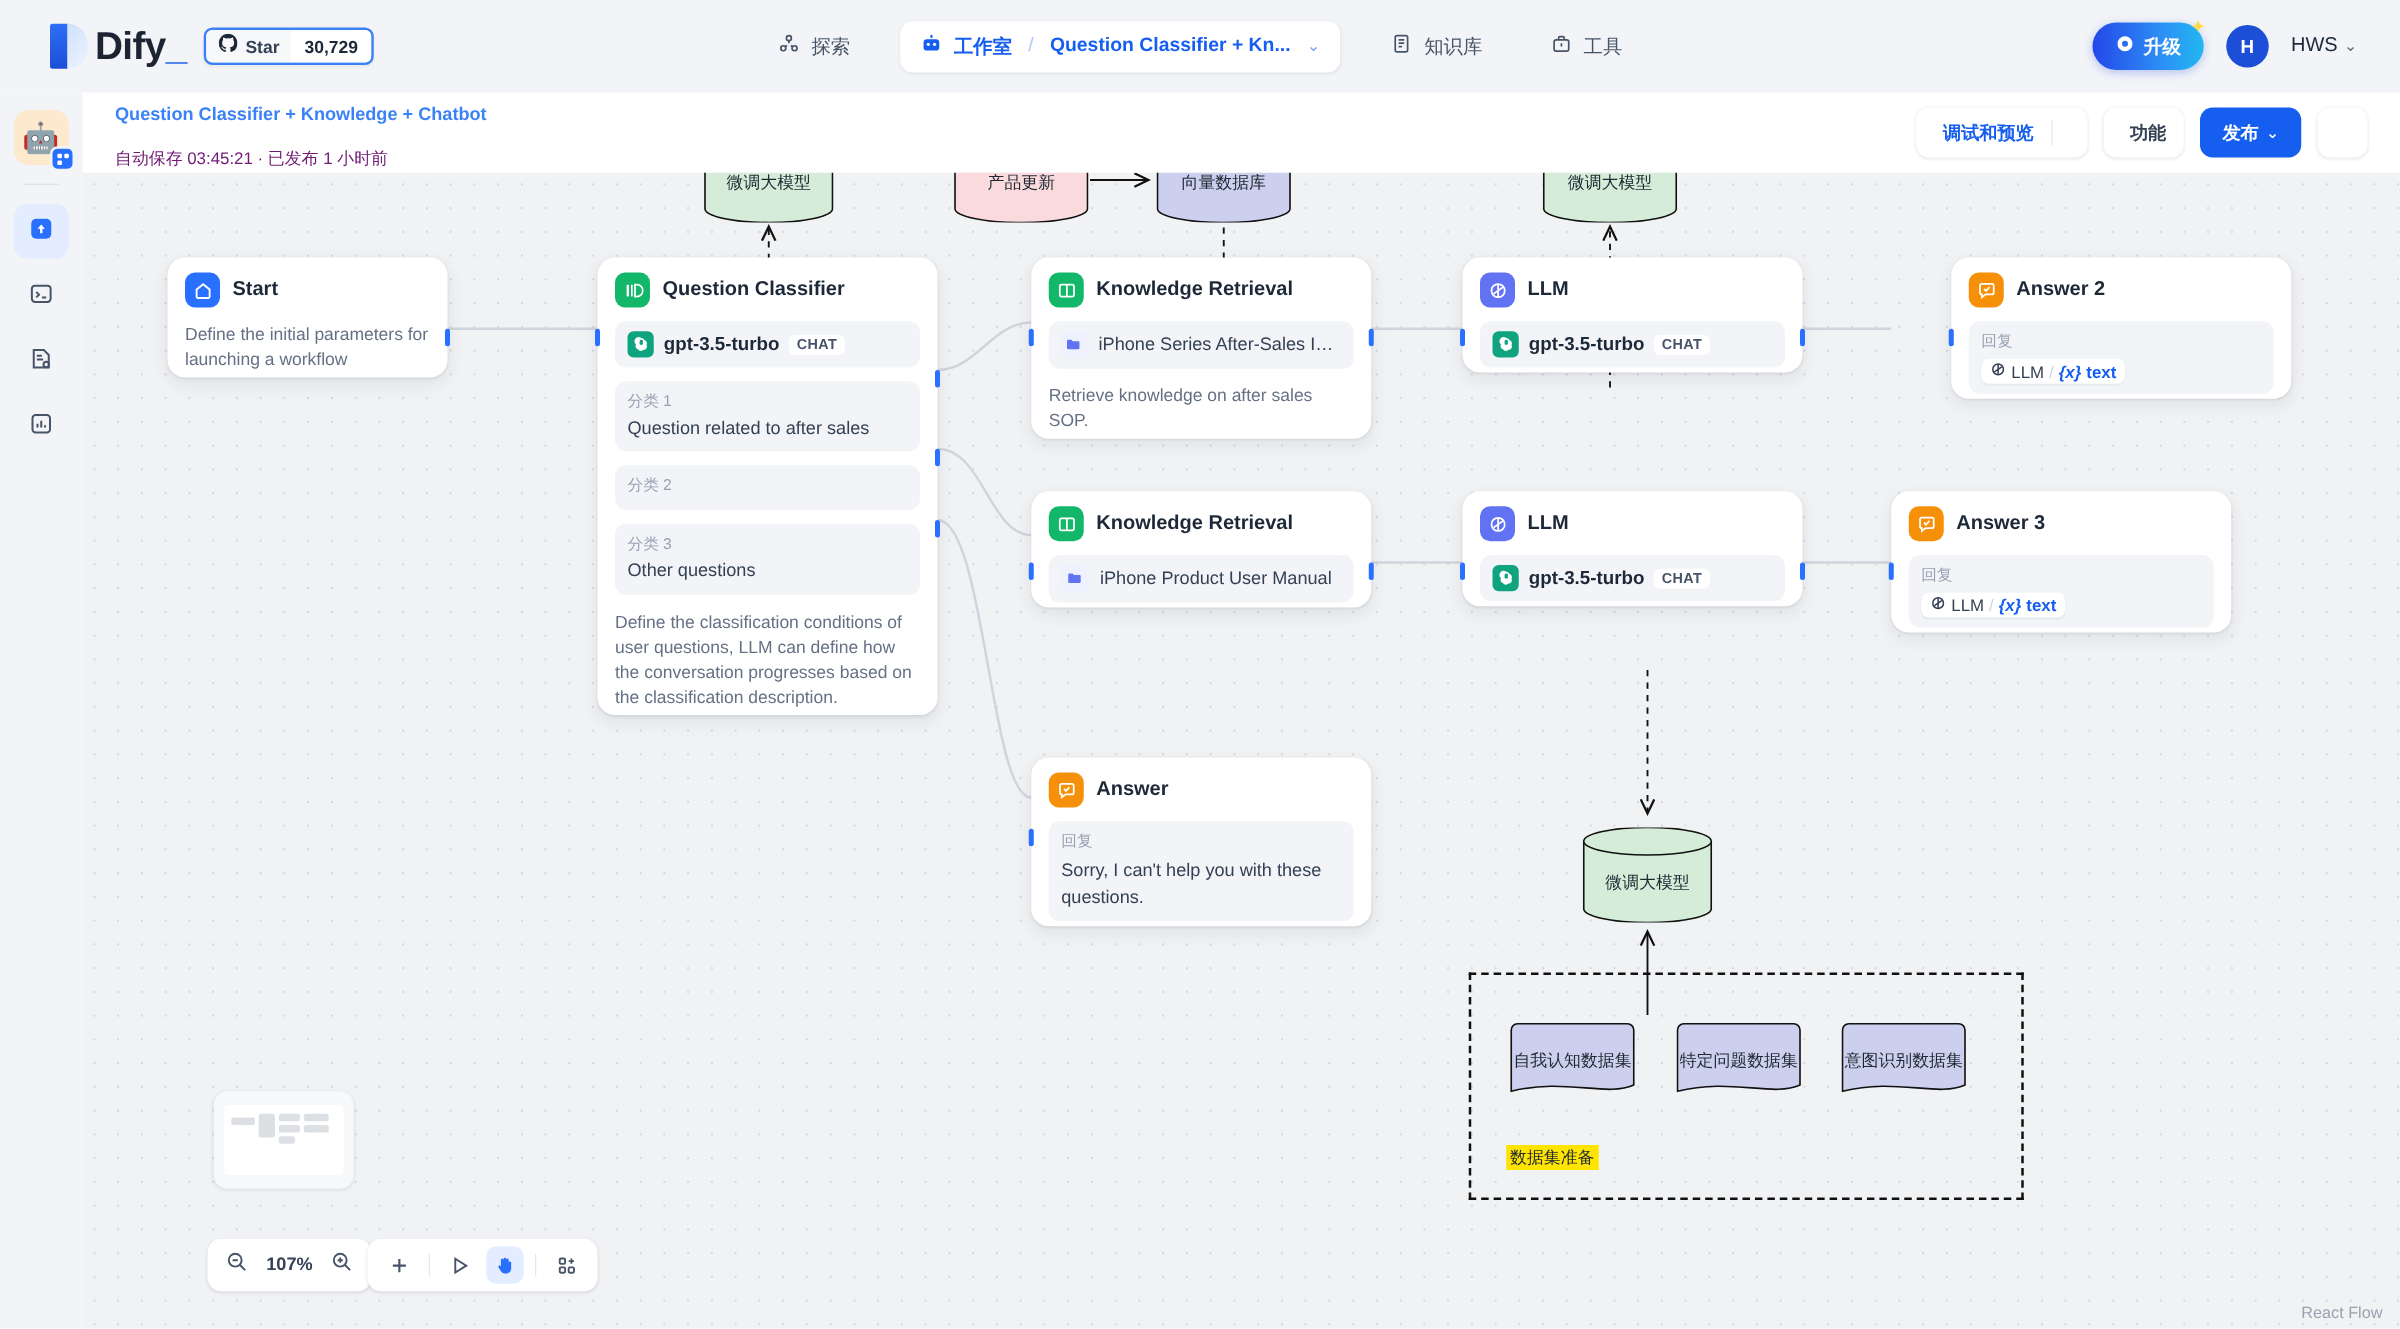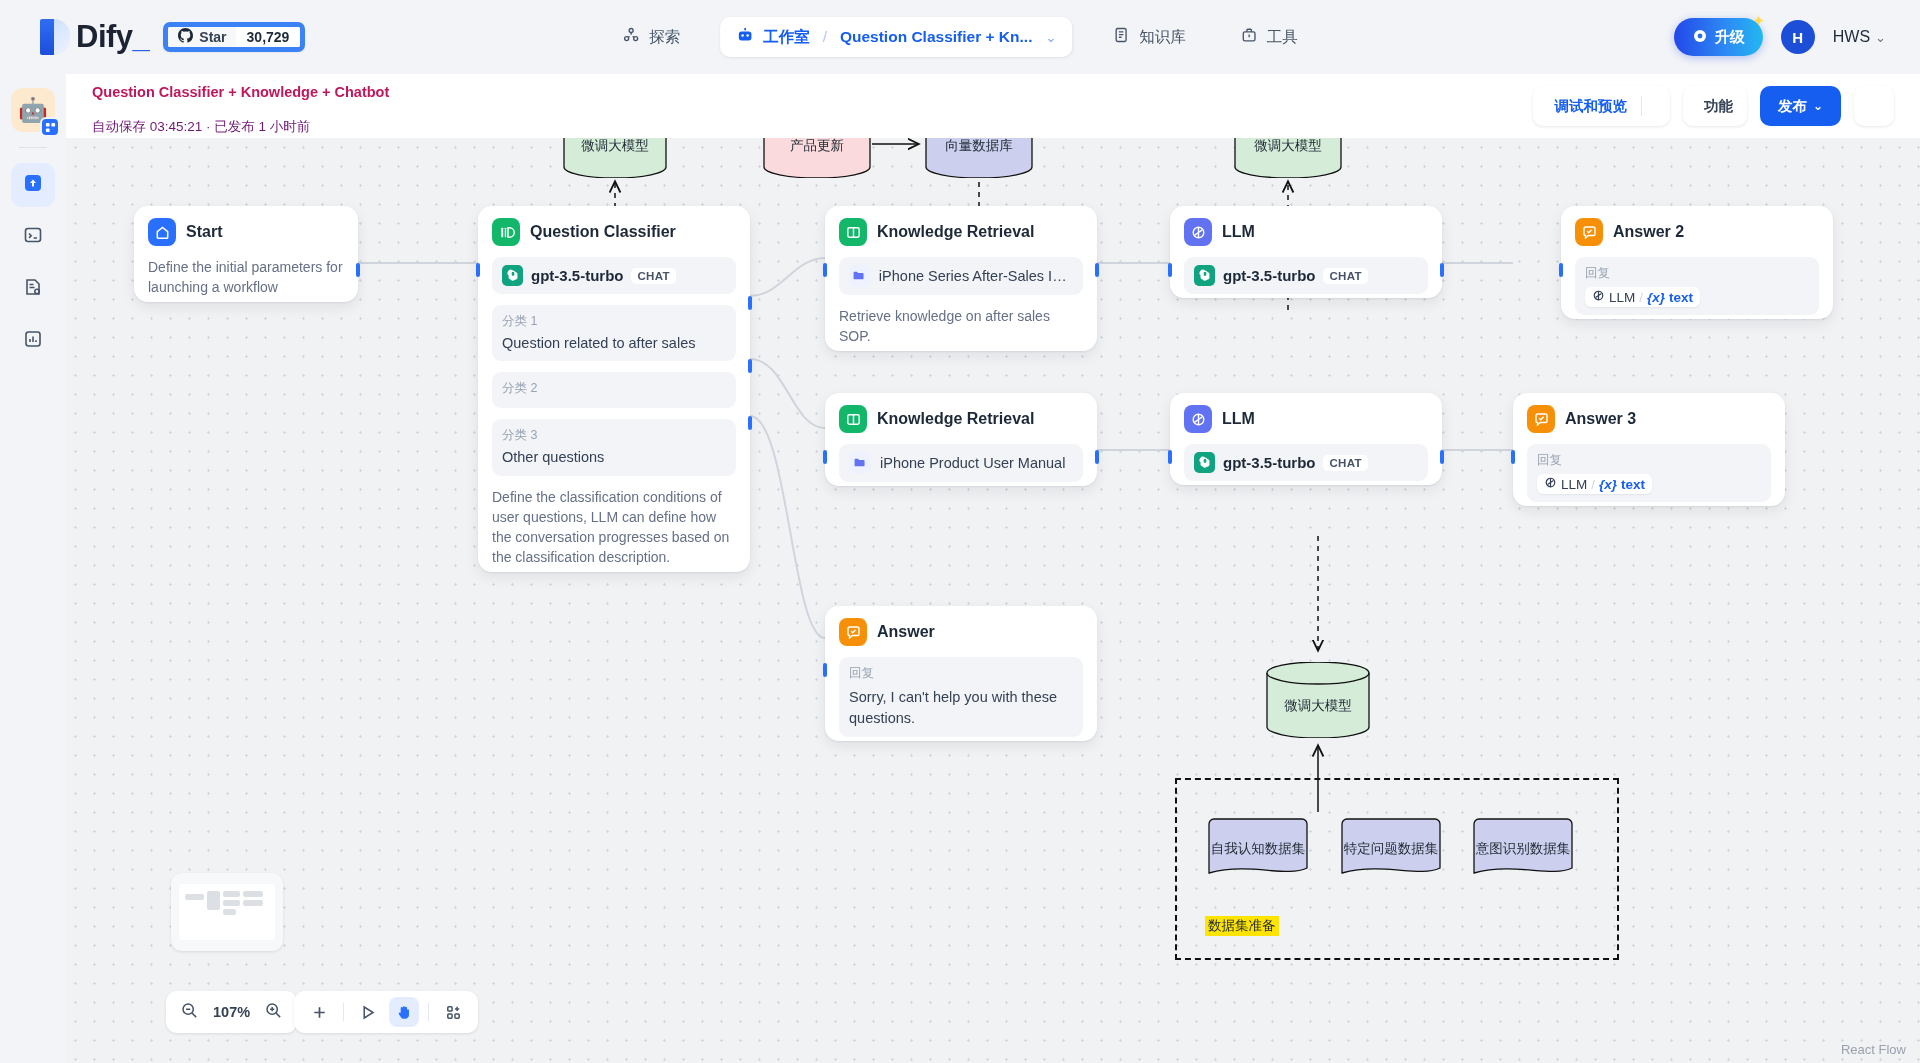--- a/index.html
+++ b/index.html
@@ -22,21 +22,21 @@
   .dify-logo { display:flex; align-items:center; gap:6px; }
   .dify-mark { width: 30px; height: 36px; position: relative; }
   .dify-mark .half { position:absolute; left:0; top:0; width:14px; height:36px;
      background: linear-gradient(180deg,#2f6ef5,#1c4ed8); border-radius:2px 0 0 2px;}
   .dify-mark .arc { position:absolute; left:14px; top:0; width:16px; height:36px;
      background: linear-gradient(135deg,#cfe0fd,#eef4ff); border-radius: 0 18px 18px 0;}
   .dify-word { font-size: 31px; font-weight: 700; color:#1c2434; letter-spacing:-0.5px; position:relative;}
   .dify-word .us { color:#2563eb; }
   .star-pill {
     display:flex; align-items:center; height:30px; border-radius:7px;
-    background:#ffffff; border:5px solid #3b82f6; overflow:hidden;
+    background:#ffffff; border:2px solid #3b82f6; overflow:hidden;
     box-shadow:0 1px 2px rgba(16,24,40,.05);
   }
   .star-left { display:flex; align-items:center; gap:6px; padding:0 9px 0 10px; background:#f7f8fa; height:100%;}
   .star-left .lbl { font-size:14px; font-weight:600; color:#344054;}
   .star-count { padding:0 11px; font-size:14px; font-weight:600; color:#1d2939; background:#fff; height:100%; display:flex;align-items:center;}
 
   .nav-center { position:absolute; left:50%; transform:translateX(-50%); display:flex; align-items:center; gap:26px; }
   .nav-item { display:flex; align-items:center; gap:9px; padding:8px 14px; border-radius:10px; font-size:15.5px; color:#475467; font-weight:500; cursor:pointer;}
   .nav-item.active { background:#ffffff; box-shadow:0 1px 3px rgba(16,24,40,.08); color:#155eef; padding:9px 16px;}
   .nav-item.active .sep { color:#b3c6f5; margin:0 4px; font-weight:400;}
@@ -61,21 +61,21 @@
   .rail-app .badge{position:absolute;right:-5px;bottom:-5px;width:20px;height:20px;border-radius:6px;background:#2970ff;
      display:flex;align-items:center;justify-content:center;color:#fff;font-size:10px;border:2px solid #f2f4f7;}
   .rail-div { width:28px;height:1px;background:#dde1e8;margin:15px auto;}
   .rail-item{ width:44px;height:44px;border-radius:11px;margin:8px auto;display:flex;align-items:center;justify-content:center;cursor:pointer;}
   .rail-item.active{background:#e3edff;}
   .rail-item svg{width:22px;height:22px;}
   .rail-bottom{position:absolute;bottom:18px;left:0;width:66px;display:flex;justify-content:center;}
 
   
   .subhead { position:absolute; top:74px; left:66px; width:1854px; height:64px; background:#fff; z-index:25;}
-  .app-title { position:absolute; left:26px; top:10px; font-size:14.5px;font-weight:700;color:#be185d;}
+  .app-title { position:absolute; left:26px; top:10px; font-size:14.5px;font-weight:700;color:#3b82f6;}
   .app-sub { position:absolute; left:26px; top:44px; font-size:13.5px;color:#701a75;}
   .subhead-right { position:absolute; right:26px; top:12px; display:flex; align-items:center; gap:0;}
   .grp { display:flex;align-items:center;background:#fff;border-radius:10px;box-shadow:0 1px 3px rgba(16,24,40,.1);height:40px;margin-left:13px;overflow:hidden;}
   .grp .btn{display:flex;align-items:center;gap:7px;height:40px;padding:0 14px;font-size:14.5px;font-weight:600;color:#344054;cursor:pointer;}
   .grp .btn.blue{color:#155eef;}
   .grp .vline{width:1px;height:20px;background:#e4e7ec;}
   .publish-btn{display:flex;align-items:center;gap:6px;height:40px;padding:0 18px;border-radius:10px;background:#155eef;color:#fff;font-size:14.5px;font-weight:600;cursor:pointer;margin-left:13px;}
   .icon-btn{width:40px;height:40px;border-radius:10px;background:#fff;box-shadow:0 1px 3px rgba(16,24,40,.1);display:flex;align-items:center;justify-content:center;margin-left:13px;cursor:pointer;}
 
   

